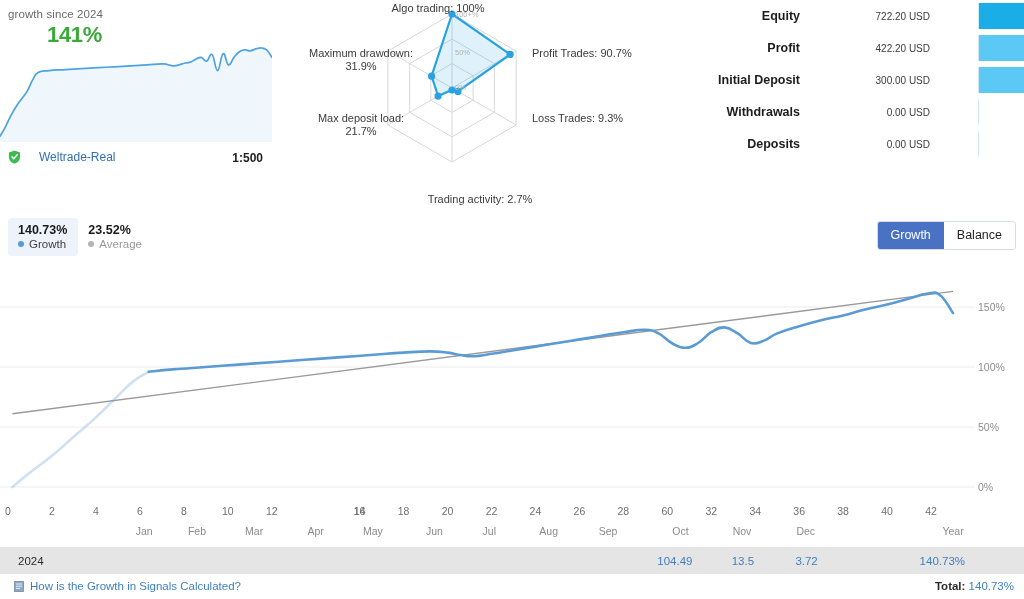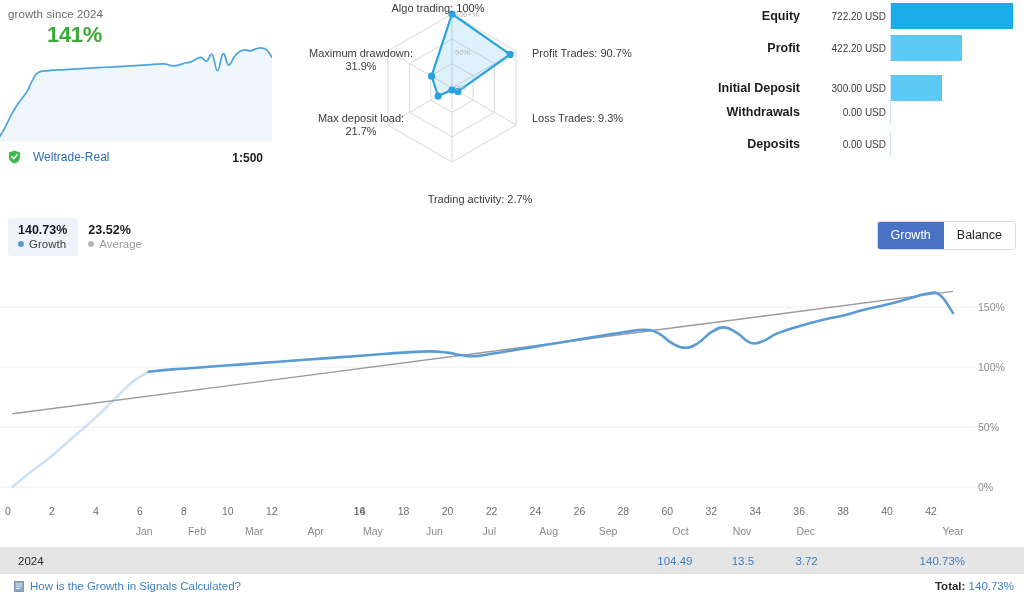--- a/index.html
+++ b/index.html
@@ -26,21 +26,21 @@
   .spark-pct {
     position: absolute; left: 7px; top: 22px;
     font-size: 22px; font-weight: bold; color: #3aa93a; letter-spacing: -.3px; margin-left: 40px;
   }
   .spark-plot { position: absolute; left: 0; top: 44px; width: 272px; height: 98px; }
   .spark-footer {
     position: absolute; left: 0; top: 150px; width: 272px; height: 22px;
   }
   .broker {
     position: absolute; left: 8px; top: 0;
-    display: flex; align-items: center; gap: 12px;
+    display: flex; align-items: center; gap: 18px;
     font-size: 12px; color: #2f6fb5;
   }
   .shield { width: 13px; height: 14px; display: block; }
   .leverage {
     position: absolute; right: 9px; top: 1px;
     font-size: 12px; font-weight: bold; color: #222;
   }
 
   
   .radar-card { position: absolute; left: 300px; top: 0; width: 390px; height: 180px; }
@@ -54,21 +54,21 @@
   .rl-loss    { left: 232px; top: 112px; width: 160px; text-align: left; }
   .rl-activity{ left: 60px;  top: 157px; width: 240px; text-align: center; margin-top: 36px; }
   .rl-maxdep  { left: -10px; top: 112px; width: 142px; text-align: center; }
   .rl-maxdd   { left: -10px; top: 47px;  width: 142px; text-align: center; }
   .ring-txt { font-size: 7.5px; fill: #b3b3b3; font-family: "Liberation Sans", sans-serif; }
 
   
   .stats-card { position: absolute; left: 690px; top: 0; width: 334px; height: 165px; }
   .stat-row {
     position: absolute; left: 0; width: 334px; height: 32px;
-    display: flex; align-items: center;
+    display: flex; align-items: center; gap: 44px;
   }
   .stat-label {
     width: 110px; text-align: right;
     font-size: 12.5px; font-weight: bold; color: #1c1c1c;
   }
   .stat-value {
     width: 90px; text-align: right; padding-right: 4px;
     font-size: 10px; color: #3a3a3a;
   }
   .stat-barwrap {
@@ -195,21 +195,21 @@
           <div class="stat-bar" style="width: 122px; background: rgb(27, 173, 232);"></div>
         </div>
       </div>
       <div class="stat-row" style="top: 32px;">
         <div class="stat-label">Profit</div>
         <div class="stat-value">422.20 USD</div>
         <div class="stat-barwrap">
           <div class="stat-bar" style="width: 71.37px; background: rgb(92, 200, 244);"></div>
         </div>
       </div>
-      <div class="stat-row" style="top: 72px; justify-content: center;">
+      <div class="stat-row" style="top: 64px; justify-content: center;">
         <div class="stat-label">Initial Deposit</div>
         <div class="stat-value">300.00 USD</div>
         <div class="stat-barwrap">
           <div class="stat-bar" style="width: 50.63px; background: rgb(92, 200, 244);"></div>
         </div>
       </div>
       <div class="stat-row" style="top: 96px;">
         <div class="stat-label">Withdrawals</div>
         <div class="stat-value">0.00 USD</div>
         <div class="stat-barwrap">

